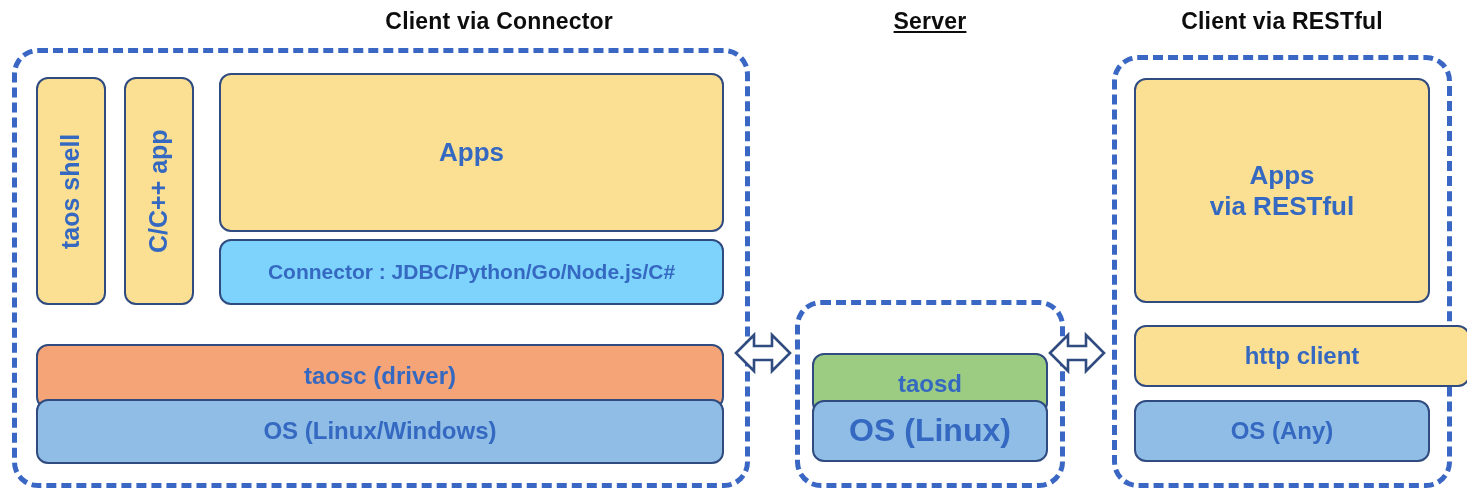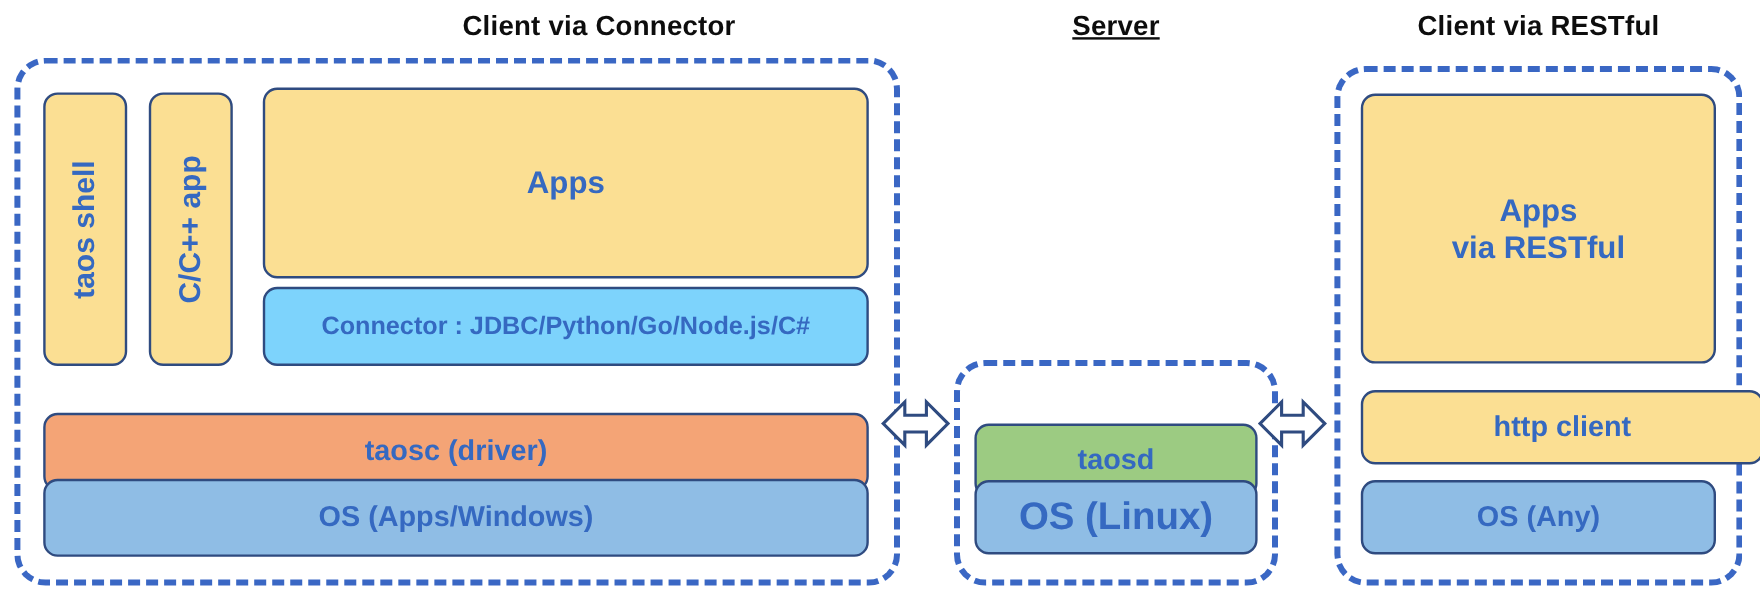--- a/index.html
+++ b/index.html
@@ -98,21 +98,21 @@
 
   <div class="block gray" style="left:219px; top:239px; width:505px; height:66px; font-size:21px;">
     <span>Connector : JDBC/Python/Go/Node.js/C#</span>
   </div>
 
   <div class="block orange" style="left:36px; top:320px; width:688px; height:65px; font-size:24px;">
     <span>taosc (driver)</span>
   </div>
 
   <div class="block blue" style="left:36px; top:399px; width:688px; height:65px; font-size:24px;">
-    <span>OS (Apps/Windows)</span>
+    <span>OS (Linux/Windows)</span>
   </div>
 
   <svg class="arrow" style="left:734px; top:327px;" width="58" height="52" viewBox="0 0 58 52">
     <polygon points="2,26 20,8 20,19 38,19 38,8 56,26 38,44 38,33 20,33 20,44" fill="#ffffff" stroke="#2f4b80" stroke-width="2.6" stroke-linejoin="miter"></polygon>
   </svg>
 
   <div class="dashed-box" style="left:795px; top:300px; width:270px; height:188px;"></div>
 
   <div class="block green" style="left:812px; top:325px; width:236px; height:62px; font-size:24px;margin-top:28px;">
     <span>taosd</span>

